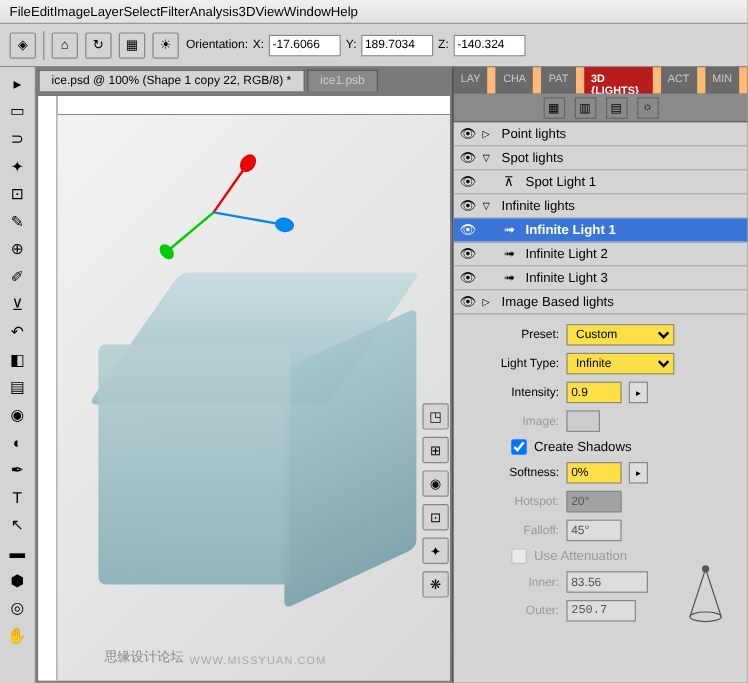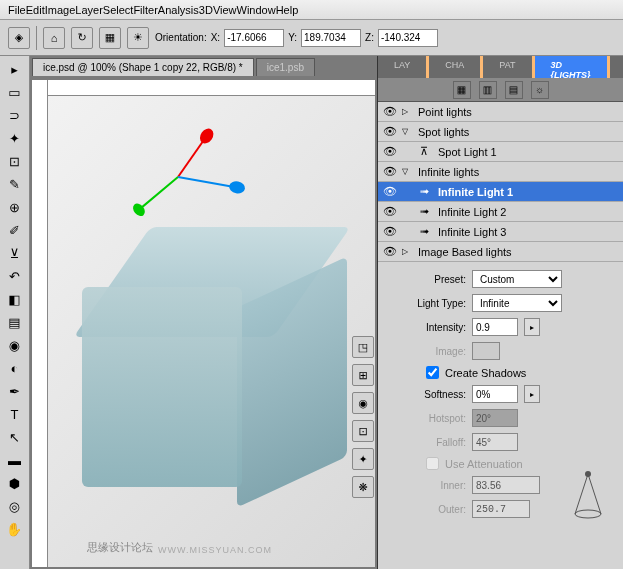--- a/index.html
+++ b/index.html
@@ -29,34 +29,34 @@
 .gizmo { position: absolute; top: 30px; left: 80px; width: 120px; height: 80px; }
 .gizmo-line { position: absolute; transform-origin: left center; }
 .gizmo-r { width: 50px; height: 2px; background: #e00; top: 50px; left: 50px; transform: rotate(-55deg); }
 .gizmo-r::after { content: ''; position: absolute; right: -8px; top: -5px; width: 16px; height: 12px; background: #e00; border-radius: 50%; }
 .gizmo-g { width: 50px; height: 2px; background: #0c0; top: 50px; left: 50px; transform: rotate(140deg); }
 .gizmo-g::after { content: ''; position: absolute; right: -6px; top: -6px; width: 10px; height: 14px; background: #0c0; border-radius: 50%; }
 .gizmo-b { width: 60px; height: 2px; background: #08e; top: 50px; left: 50px; transform: rotate(10deg); }
 .gizmo-b::after { content: ''; position: absolute; right: -8px; top: -5px; width: 16px; height: 12px; background: #08e; border-radius: 50%; }
 .panels { width: 246px; background: #6a6a6a; border-left: 1px solid #333; display: flex; flex-direction: column; }
 .panel-tabs { height: 22px; background: #6a6a6a; display: flex; }
-.panel-tab { padding: 4px 16px; font-size: 9px; color: #ccc; background: #6a6a6a; border-right: 3px solid #fdba74; }
-.panel-tab.active { background: #3b82f6; color: #fff; font-weight: bold; font-style: italic; }
+.panel-tab { padding: 4px 6px; font-size: 9px; color: #ccc; background: #6a6a6a; border-right: 7px solid #fdba74; }
+.panel-tab.active { background: #b91c1c; color: #fff; font-weight: bold; }
 .panel-icons { height: 24px; background: #8a8a8a; display: flex; align-items: center; justify-content: center; gap: 8px; border-bottom: 1px solid #555; }
 .panel-icons span { width: 18px; height: 18px; border: 1px solid #666; display: flex; align-items: center; justify-content: center; font-size: 10px; }
 .light-list { background: #d4d4d4; }
 .light-row { display: flex; align-items: center; height: 20px; border-bottom: 1px solid #aaa; padding: 0 4px; gap: 4px; }
 .light-row.selected { background: #3875d7; color: #fff; }
 .light-row .eye { width: 16px; text-align: center; }
 .light-row .tw { width: 12px; font-size: 8px; }
 .light-row .indent { width: 14px; }
 .light-props { background: #d4d4d4; padding: 8px; flex: 1; }
 .prop-row { display: flex; align-items: center; margin-bottom: 6px; gap: 6px; }
 .prop-row label { width: 80px; text-align: right; font-size: 10px; }
-.prop-row select, .prop-row input[type=text] { height: 18px; border: 1px solid #888; font-size: 10px; padding: 0 3px; background: #ffffff; }
+.prop-row select, .prop-row input[type=text] { height: 18px; border: 1px solid #888; font-size: 10px; padding: 0 3px; background: #fde047; }
 .color-swatch { width: 28px; height: 18px; background: #fff; border: 1px solid #888; }
 .prop-disabled { color: #999; }
 .side-icons { position: absolute; left: -26px; top: 280px; display: flex; flex-direction: column; gap: 6px; }
 .side-icons .icon-btn { width: 22px; height: 22px; }
 .panels-container { position: relative; }
 .watermark { position: absolute; bottom: 12px; left: 20px; color: #888; font-size: 11px; margin-left: 19px; }
 .watermark2 { position: absolute; bottom: 12px; left: 110px; color: #aaa; font-size: 9px; letter-spacing: 1px; }
 .cone-icon { width: 30px; height: 50px; position: absolute; right: 20px; bottom: 50px; }
 .step-btn { width: 16px; height: 18px; border: 1px solid #888; background: #ddd; display: flex; align-items: center; justify-content: center; font-size: 8px; }
 </style>

